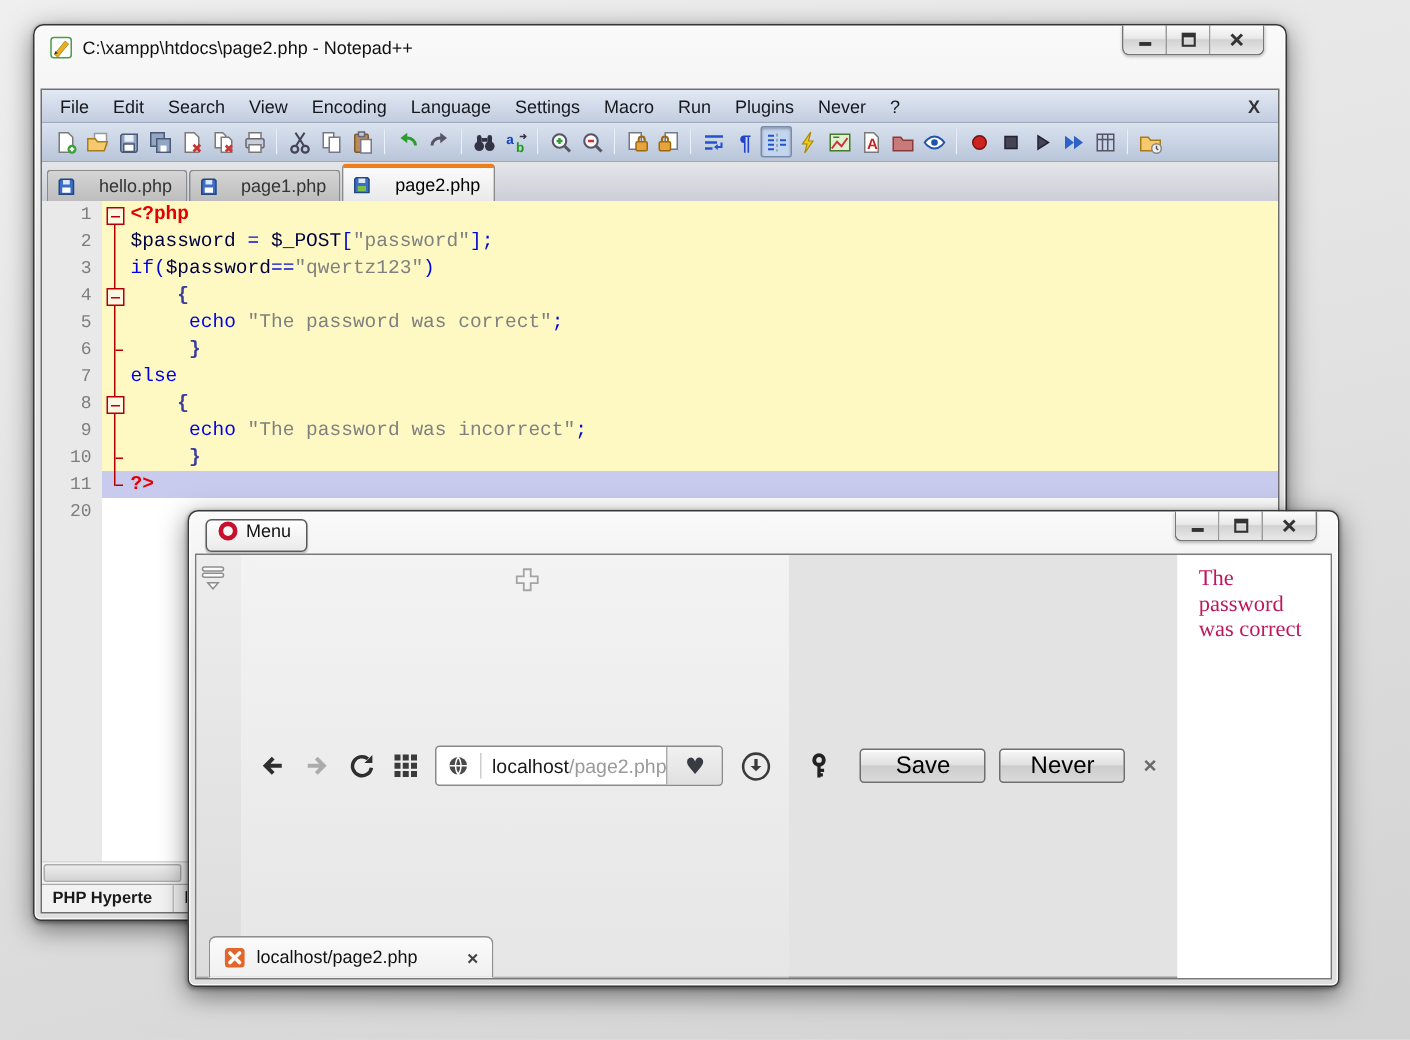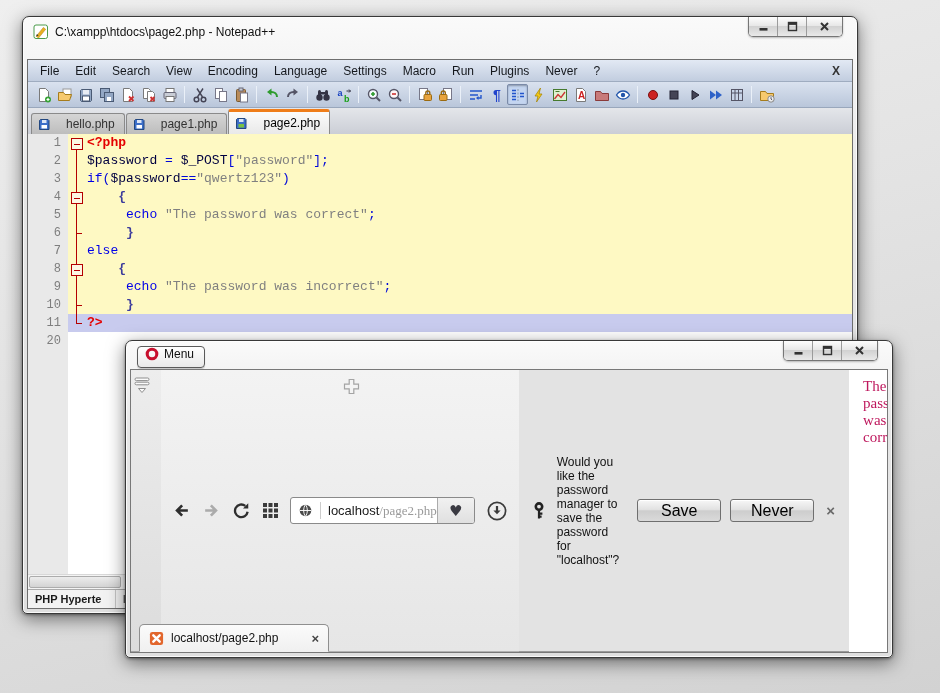--- a/index.html
+++ b/index.html
@@ -95,21 +95,21 @@
     border-radius:5px 5px 0 0;background:linear-gradient(#FBFBFB,#F0F0F0);font-size:12px;color:#111;}
   .otab .close-x{margin-left:auto;color:#444;font-weight:bold;font-size:13px;line-height:1;}
   .newtab{position:absolute;left:212px;top:8px;}
   .tabmenu{position:absolute;right:8px;top:5px;}
   .obar{flex:0 0 40px;background:linear-gradient(#F3F3F3,#E6E6E6);border-bottom:1px solid #B2B2B2;
     display:flex;align-items:center;padding:0 11px;gap:11px;}
   .addr{flex:1 1 auto;height:27px;background:#fff;border:1px solid #8A8A8A;border-radius:3px;
     display:flex;align-items:center;overflow:hidden;}
   .addr .div{width:1px;height:17px;background:#CCC;margin-right:7px;}
   .addrtext{font-size:13px;color:#1a1a1a;}
-  .addrtext .path{color:#9A9A9A;font-family:Liberation Serif, serif;}
+  .addrtext .path{color:#9A9A9A;}
   .heartseg{margin-left:auto;width:37px;height:100%;border-left:1px solid #ABABAB;
     background:linear-gradient(#F1F1F1,#E0E0E0);display:flex;align-items:center;justify-content:center;
     font-family:"DejaVu Sans",sans-serif;font-size:15px;color:#3A3A42;}
   .pwbar{flex:0 0 37px;background:#E3E3E3;border-bottom:1px solid #9A9A9A;display:flex;
     align-items:center;padding:0 11px;gap:9px;font-size:12px;color:#111;}
   .pwbtn{flex:0 0 84px;height:23px;border:1px solid #6F6F6F;border-radius:3px;display:flex;
     align-items:center;justify-content:center;font-size:16px;color:#000;
     background:linear-gradient(#F7F7F7,#E2E2E2 45%,#CDCDCD 52%,#DADADA);
     box-shadow:inset 0 1px 0 #fff;}
   .pwclose{color:#6A6A6A;font-weight:bold;font-size:15px;padding:0 3px;line-height:1;}
@@ -604,21 +604,20 @@
         </span>
       </div>
 
       <div class="pwbar">
         <span style="display:flex;">
           <svg width="18" height="18" viewBox="0 0 18 18">
             <circle cx="9" cy="4.6" r="3.2" fill="none" stroke="#222" stroke-width="2.6"></circle>
             <path d="M9 7.8V16.4 M9 11.6h3.4 M9 14.6h2.6" stroke="#222" stroke-width="2.2"></path>
           </svg>
         </span>
-        <span>Would you like the password manager to save the password for "localhost"?</span>
         <span style="flex:1"></span>
         <span class="pwbtn">Save</span>
         <span class="pwbtn">Never</span>
         <span class="pwclose">×</span>
       </div>
 
       <div class="ocontent">
         <span>The password was correct</span>
       </div>
     </div>

